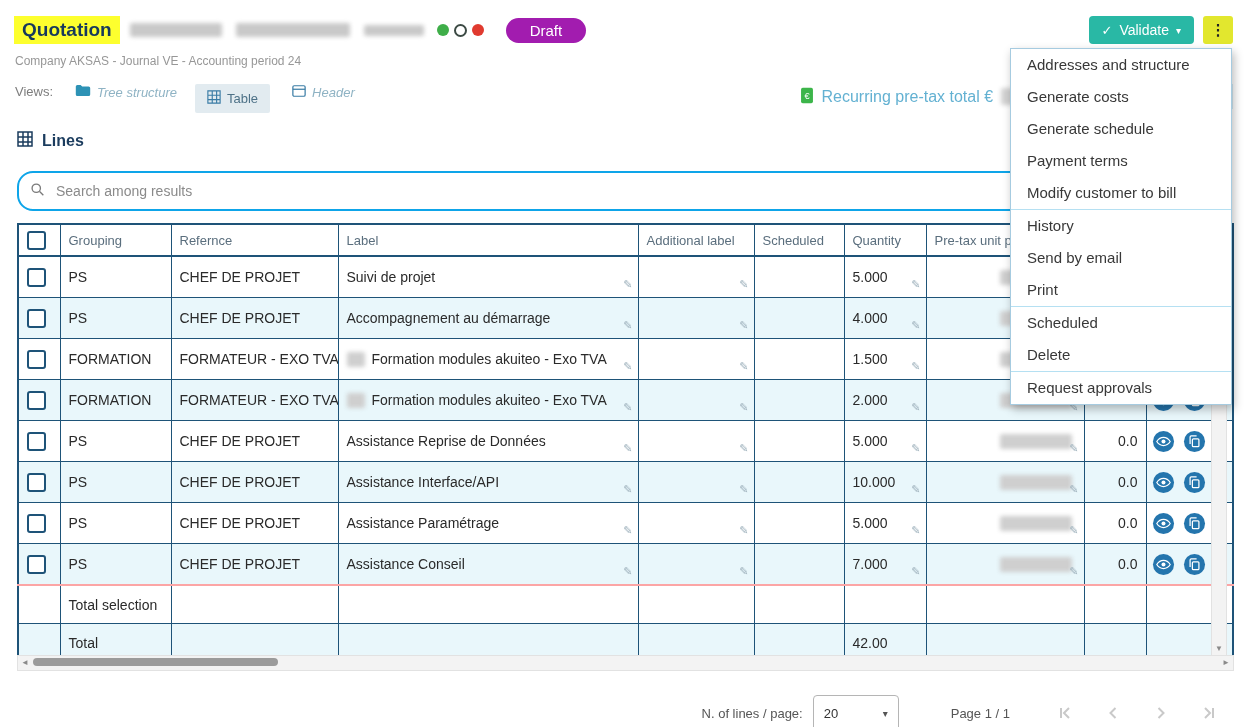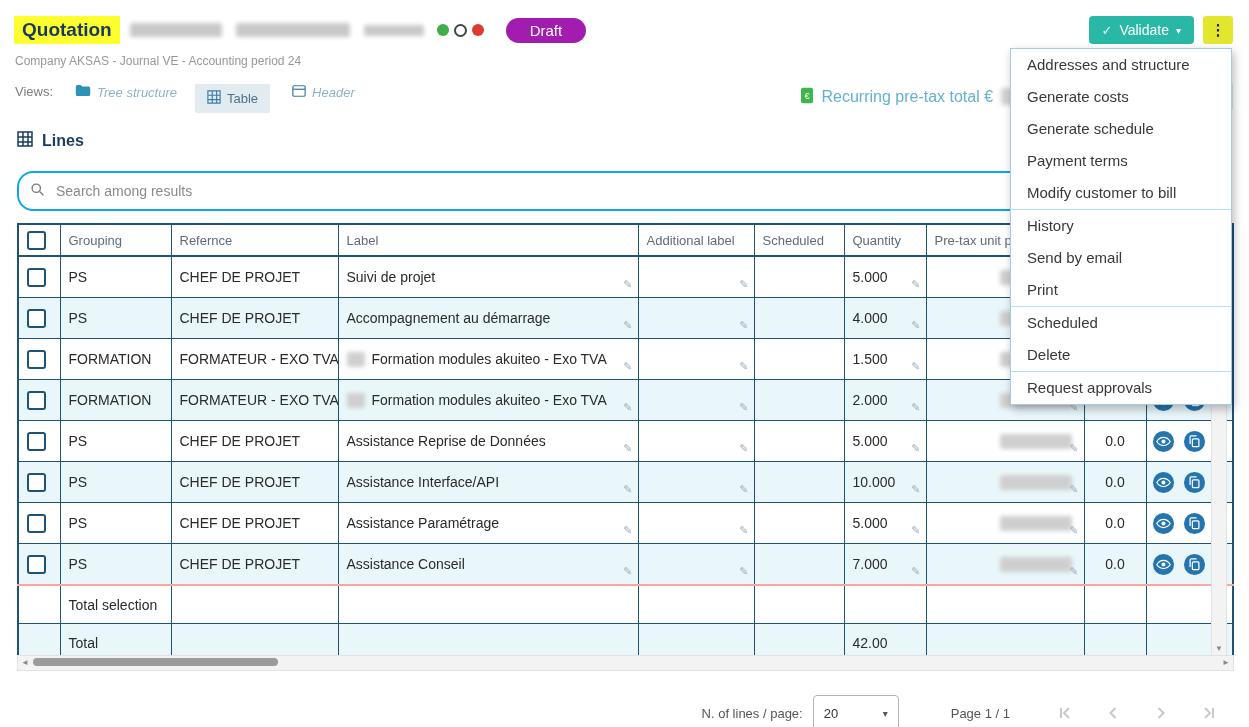--- a/index.html
+++ b/index.html
@@ -47,21 +47,21 @@
   
   .tablewrap{margin:12px 17px 0;position:relative}
   table{border-collapse:collapse;table-layout:fixed;width:1215px;font-size:14px;border:2px solid #1e5378}
   th,td{border:1px solid #1e5378;overflow:hidden;white-space:nowrap}
   thead th{height:30px;font-weight:400;color:#5a6e7d;font-size:13px;text-align:left;padding:0 8px;border-bottom:2px solid #1e5378;background:#fff}
   tbody td{height:40px;padding:0 8px;position:relative;background:#fff;color:#2a2a2a}
   tr.alt td{background:#e9f7fb}
   .checkbox{display:inline-block;width:15px;height:15px;border:2px solid #1e5378;border-radius:3px;background:#fff;vertical-align:middle;cursor:pointer}
   .pencil{position:absolute;right:5px;bottom:6px;font-size:11px;color:#9fb2bd}
   .c-qty{text-align:left;padding-right:12px}
-  .c-amount{text-align:center;padding-right:8px}
+  .c-amount{text-align:right;padding-right:8px}
   .c-price{text-align:right;padding-right:12px}
   .blur-price{width:72px;height:15px;background:#cfcfcf;vertical-align:middle}
   .blur-sm{width:18px;height:15px;background:#cfcfcf;margin-right:7px;vertical-align:middle}
   .c-actions{padding:0 5px}
   .actions-inner{display:flex;gap:8px;align-items:center}
   .action-btn{width:23px;height:23px;cursor:pointer;display:inline-block}
   tr.totals td{height:37px;background:#fff;color:#2a2a2a}
   tr.totals.first td{border-top:2px solid #fca5a5}
   tr.totals.alt2 td{background:#e9f7fb}
 

